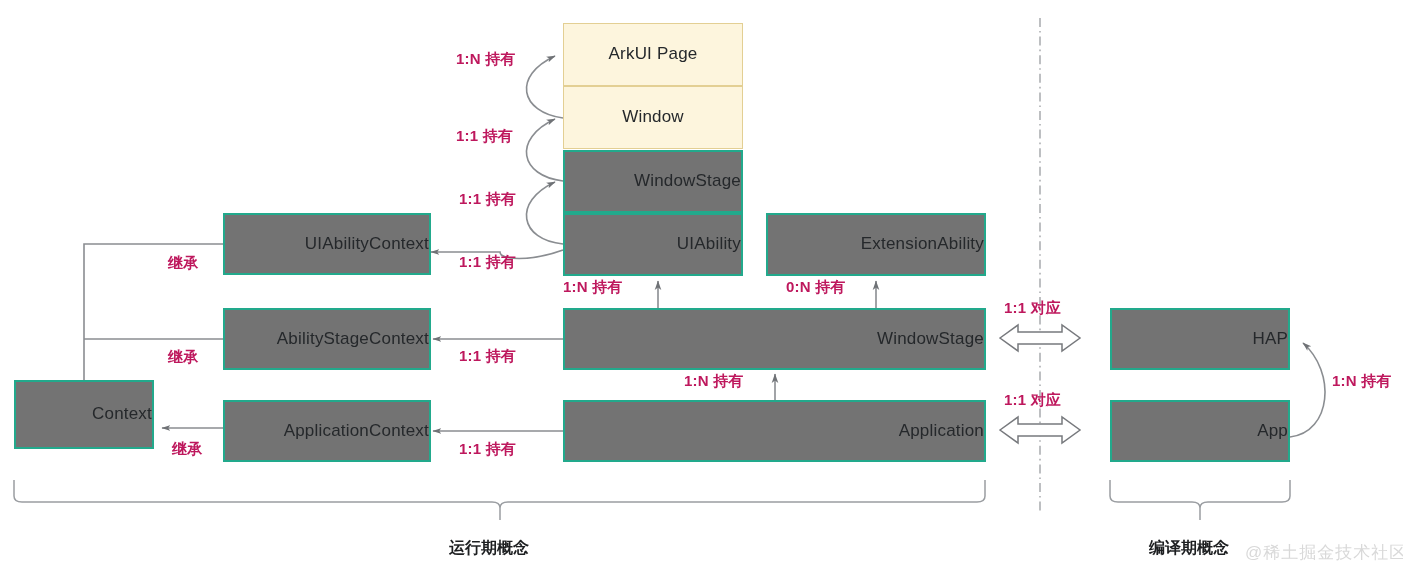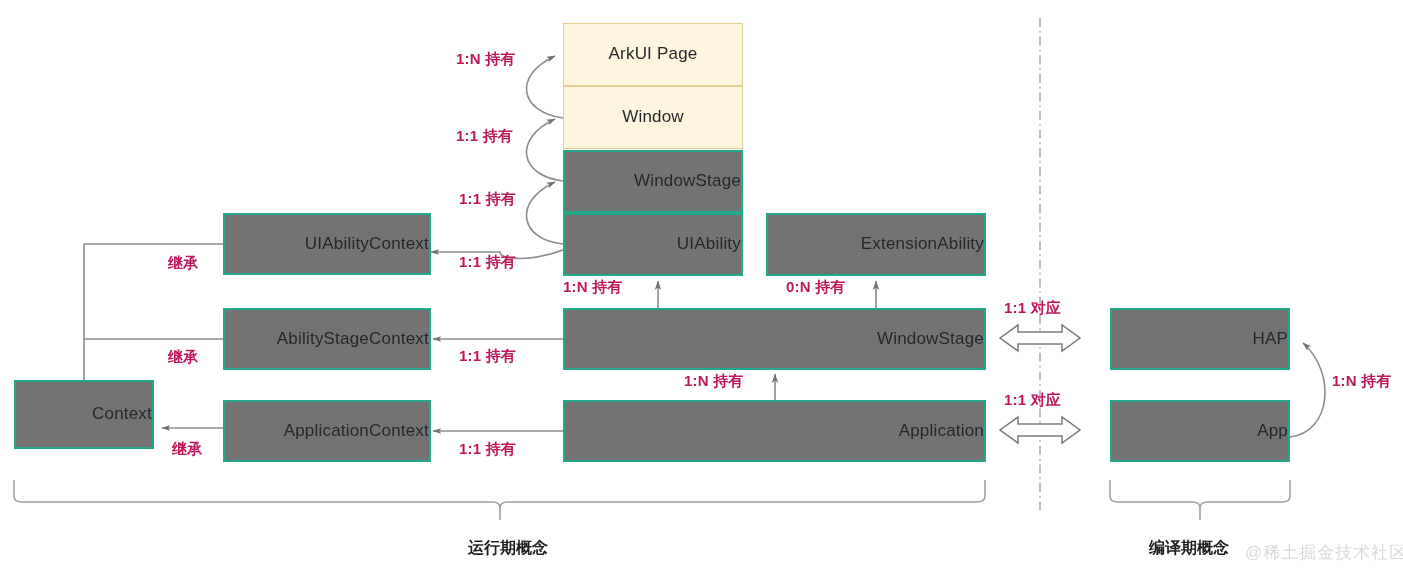--- a/index.html
+++ b/index.html
@@ -268,21 +268,21 @@
   </div>
 
   <div class="edge-label" style="left:1004px; top:391px;">
     <span>1:1 对应</span>
   </div>
 
   <div class="edge-label" style="left:1332px; top:372px;">
     <span>1:N 持有</span>
   </div>
 
-  <div class="group-label" style="left:468px; top:538px;">
+  <div class="group-label" style="left:449px; top:538px;">
     <span>运行期概念</span>
   </div>
 
   <div class="group-label" style="left:1149px; top:538px;">
     <span>编译期概念</span>
   </div>
 
   <div class="watermark" style="left:1245px; top:541px;">
     <span>@稀土掘金技术社区</span>
   </div>

